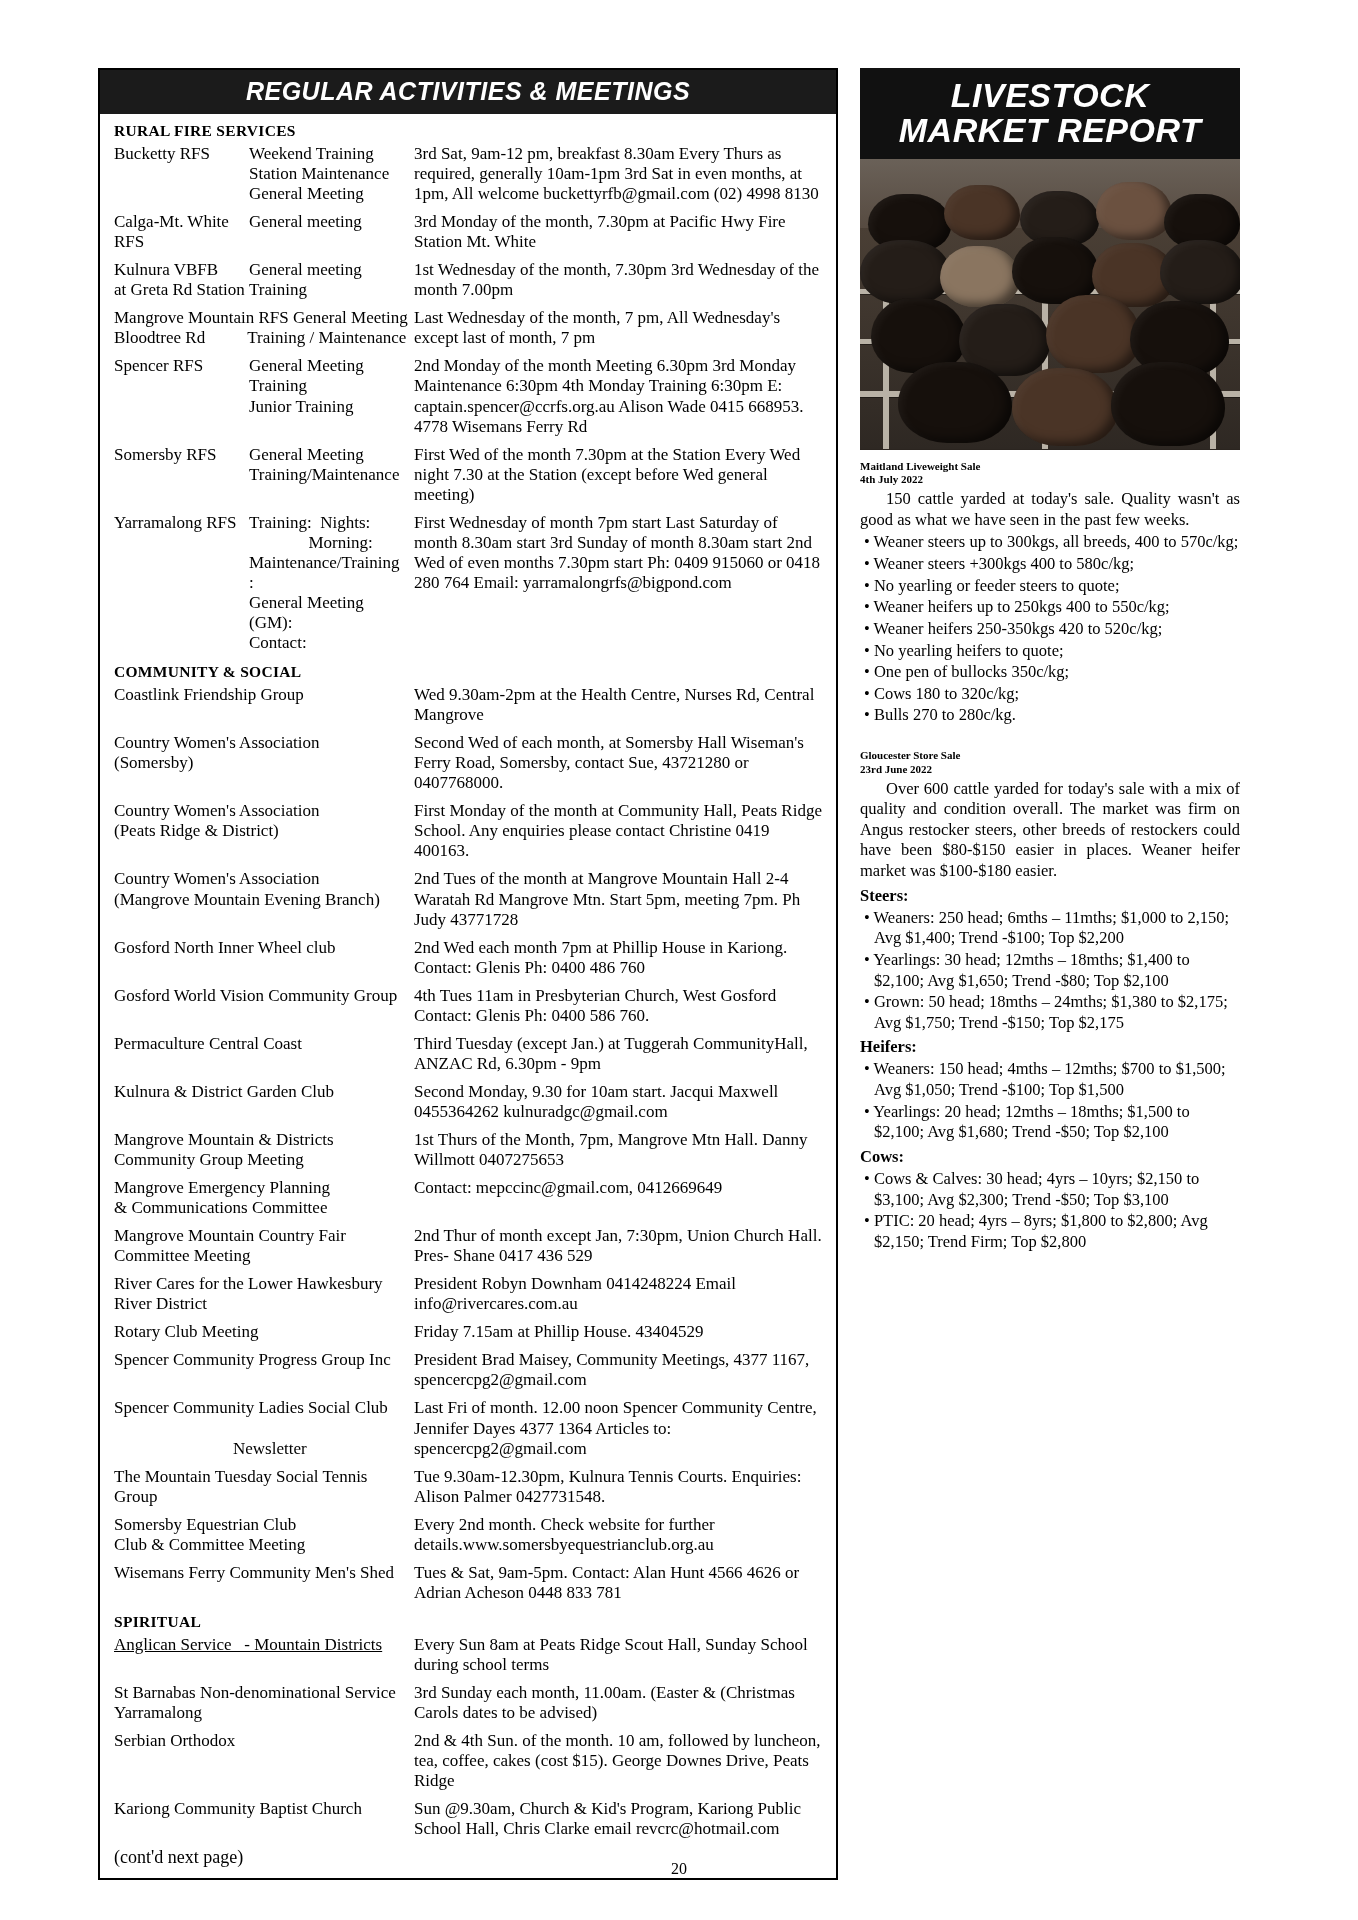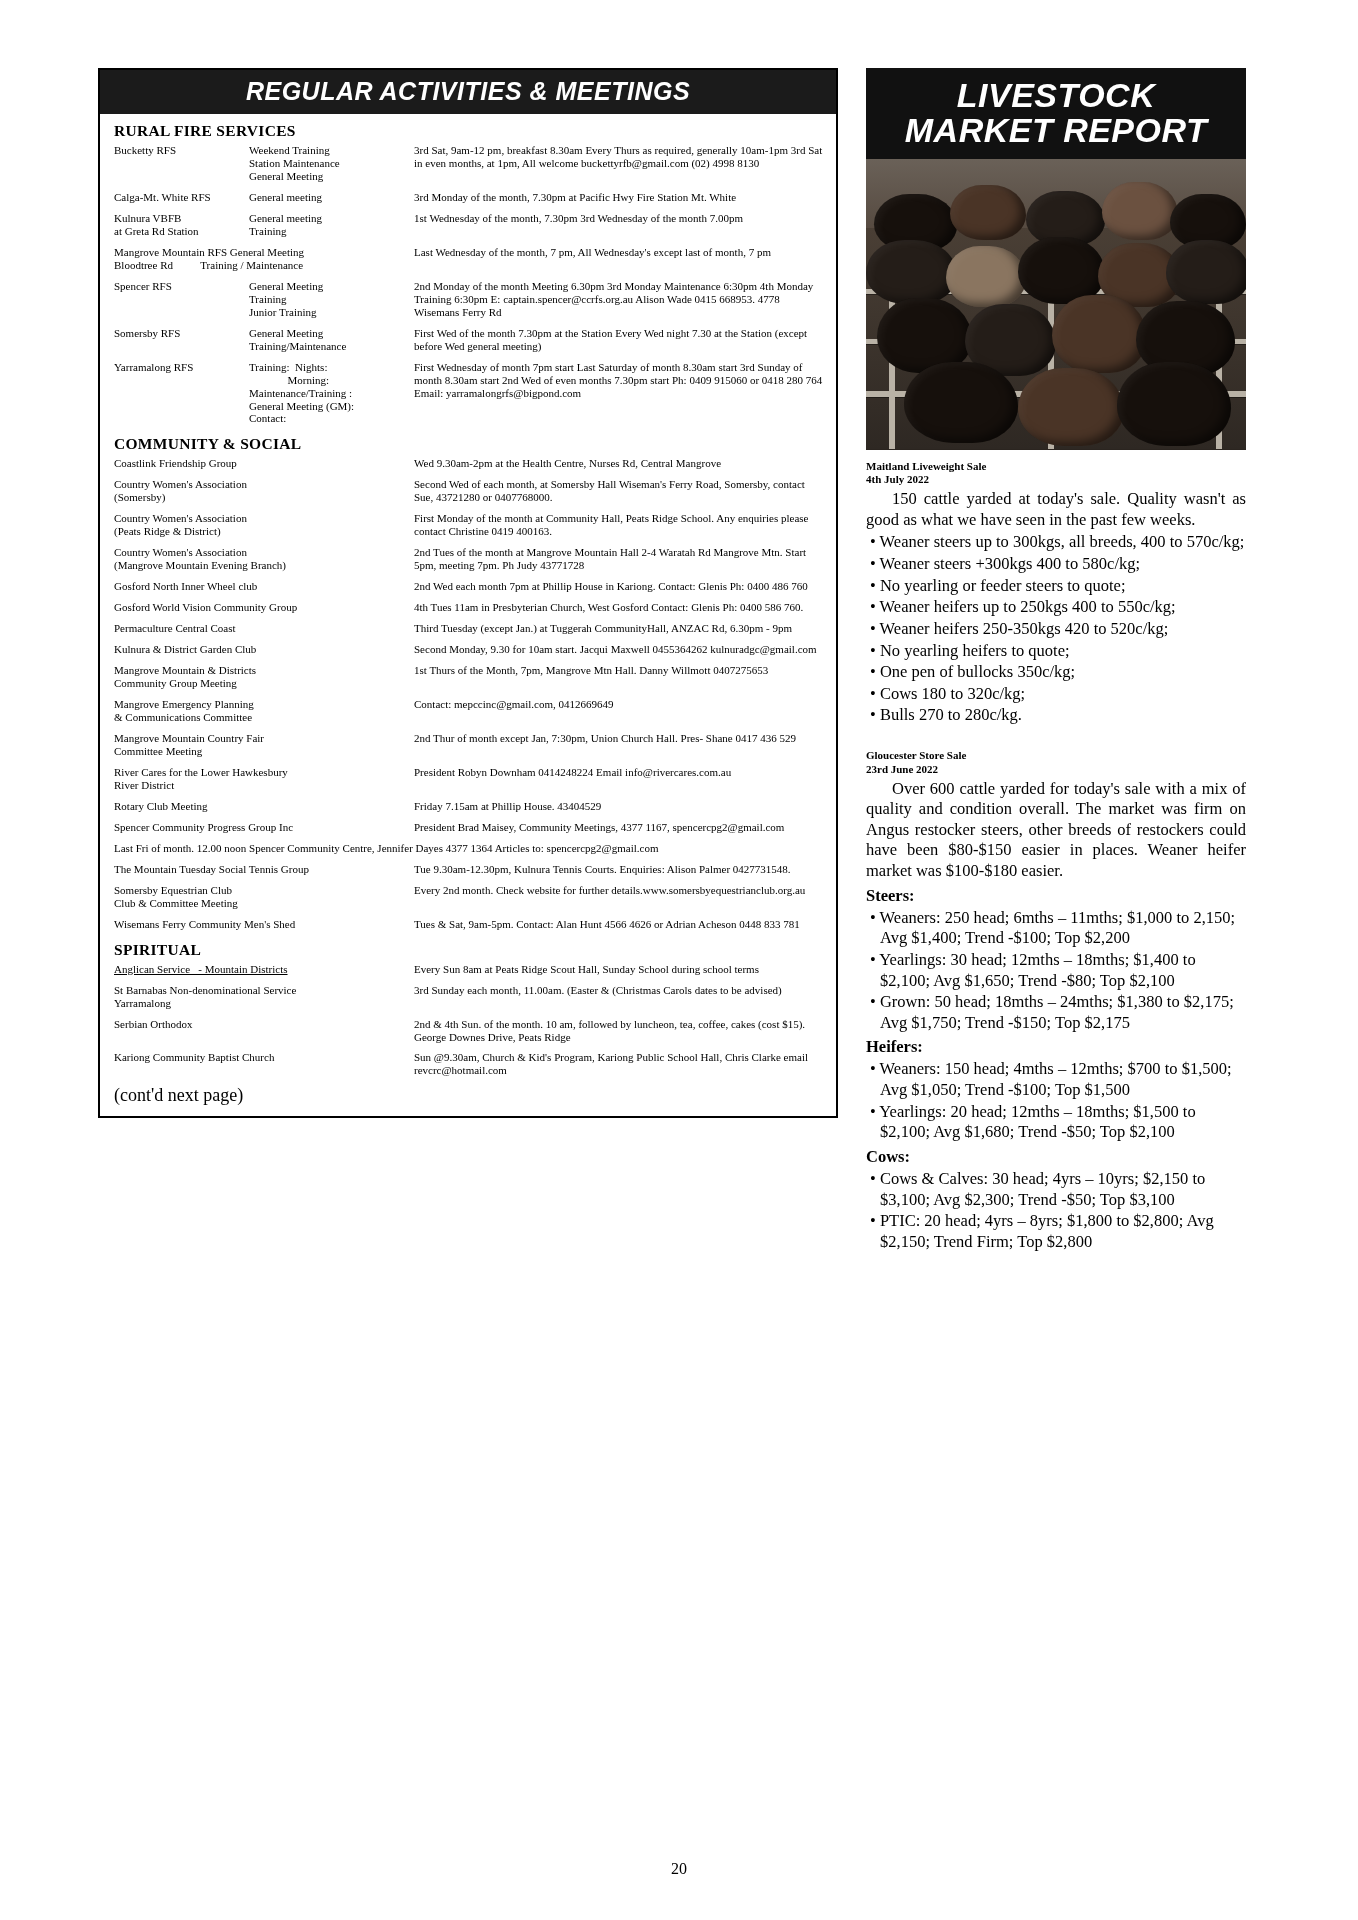--- a/index.html
+++ b/index.html
@@ -17,21 +17,21 @@
   }
   .page {
     position: relative;
     width: 1358px;
     height: 1920px;
     box-sizing: border-box;
     padding: 68px 98px 0 98px;
   }
   .columns {
     display: flex;
-    gap: 6px;
+    gap: 0px;
     align-items: flex-start;
   }
   
   .left-col {
     width: 740px;
     border: 2px solid #000;
     box-sizing: border-box;
     background: #fff;
   }
   .lc-header {
@@ -53,21 +53,21 @@
     font-weight: bold;
     font-size: 15.5px;
     letter-spacing: 0.3px;
     margin: 0 0 4px 0;
   }
   .section-title.spaced {
     margin-top: 10px;
   }
   .entry {
     display: flex;
-    font-size: 11px;
+    font-size: 17px;
     line-height: 1.18;
     margin-bottom: 8px;
   }
   .entry .left {
     width: 300px;
     flex: 0 0 300px;
     padding-right: 6px;
     box-sizing: border-box;
   }
   .entry .right {
@@ -358,20 +358,25 @@
               <div class="right">Friday 7.15am at Phillip House. 43404529</div>
             </div>
             <div class="entry">
               <div class="left">
                 <div class="nameblock"><div class="n1" style="width: 100%; flex: 1 1 auto;">Spencer Community Progress Group Inc</div><div class="n2"></div></div>
               </div>
               <div class="right">President Brad Maisey, Community Meetings,
 4377 1167,  spencercpg2@gmail.com</div>
             </div>
             <div class="entry">
+              <div class="left">
+                <div class="nameblock"><div class="n1" style="width: 100%; flex: 1 1 auto;">Spencer Community Ladies Social Club
+
+                            Newsletter</div><div class="n2"></div></div>
+              </div>
               <div class="right">Last Fri of month. 12.00 noon Spencer
 Community Centre, Jennifer Dayes 4377 1364
 Articles to: spencercpg2@gmail.com</div>
             </div>
             <div class="entry">
               <div class="left">
                 <div class="nameblock"><div class="n1" style="width: 100%; flex: 1 1 auto;">The Mountain Tuesday Social Tennis Group</div><div class="n2"></div></div>
               </div>
               <div class="right">Tue 9.30am-12.30pm, Kulnura Tennis Courts.
 Enquiries: Alison Palmer 0427731548.</div>

